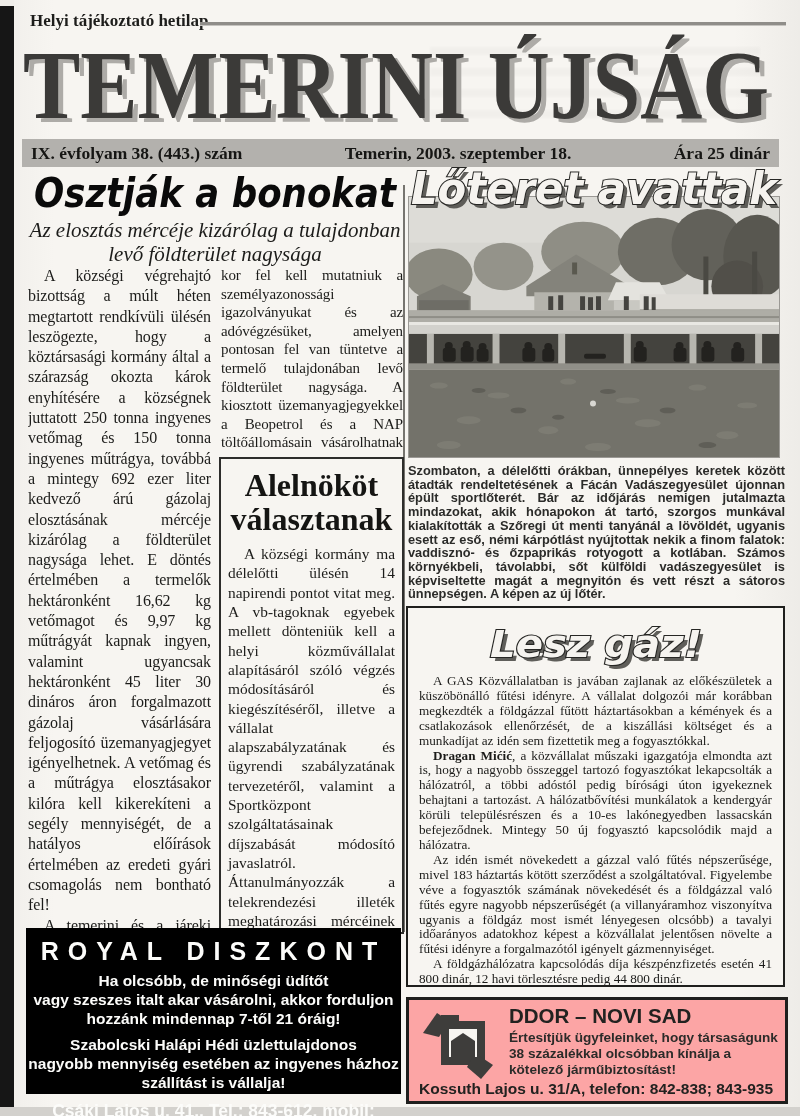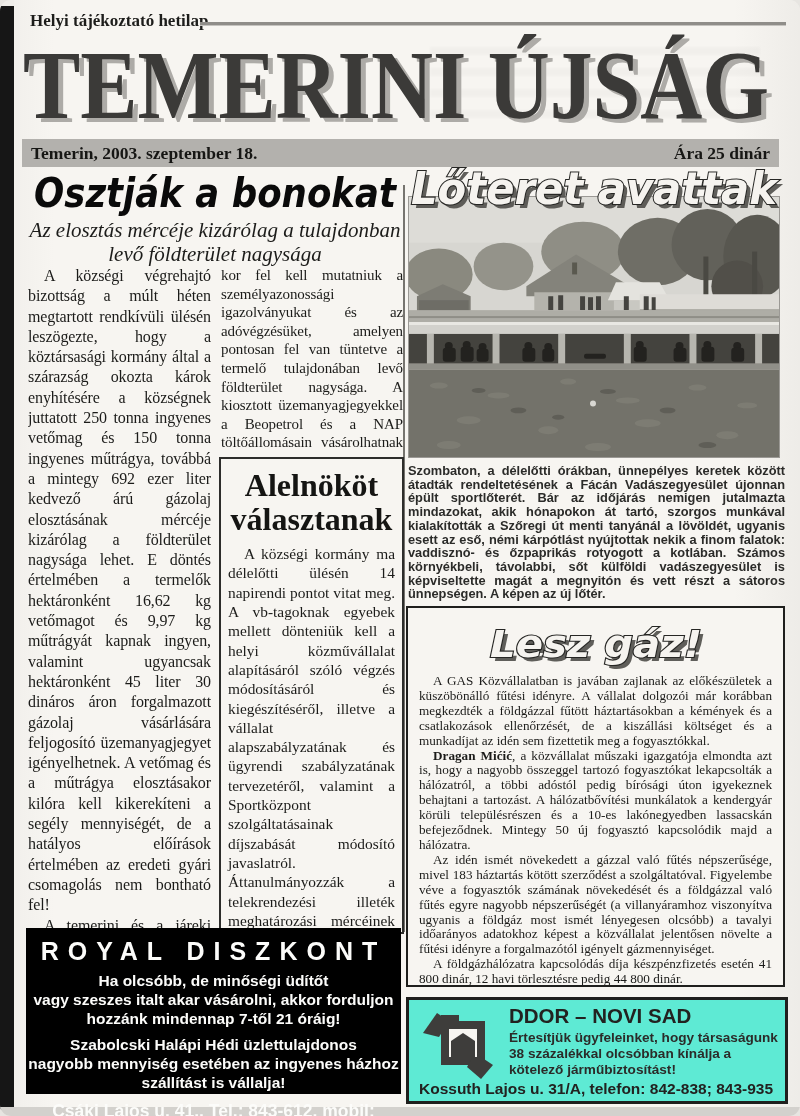--- a/index.html
+++ b/index.html
@@ -1,17 +1,17 @@
 <!DOCTYPE html>
 <html lang="hu"><head>
 <meta charset="utf-8">
 <style>
   html,body{margin:0;padding:0;}
   body{width:800px;height:1116px;background:#e7e5e1;font-family:"Liberation Serif",serif;}
-  .page{position:absolute;left:0;top:0;width:800px;height:1116px;overflow:hidden;background:#efede9;border-radius:11px;}
+  .page{position:absolute;left:0;top:0;width:800px;height:1116px;overflow:hidden;background:#efede9;}
   .edge-left{position:absolute;left:0;top:6px;width:14px;height:1104px;background:#161616;}
   .edge-bottom{position:absolute;left:0;top:1107px;width:800px;height:9px;background:#d3d1cd;}
   .paper{position:absolute;left:14px;top:0;width:786px;height:1110px;
          background:linear-gradient(90deg,#f2f0ec 0,#f7f5f1 40px,#f7f5f1 720px,#eeece8 786px);}
   .bleed{position:absolute;left:430px;top:34px;width:330px;height:92px;opacity:.6;
          background:repeating-linear-gradient(180deg,transparent 0 13px,rgba(90,90,90,.06) 13px 21px);
          filter:blur(1px);}
   .tagline{position:absolute;left:30px;top:11px;font-weight:bold;font-size:17px;color:#1d1d1b;}
   .tagline-rule{position:absolute;left:200px;top:22px;width:586px;height:3px;background:#8f8d89;border-bottom:1px solid #c5c3bf;}
   .masthead-svg{position:absolute;left:22px;top:26px;}
@@ -47,21 +47,21 @@
   .gaz-body p{text-indent:14px;margin:0;}
   .gaz-sig{text-align:right;font-weight:bold;font-size:13.5px;margin-top:0;color:#1b1b19;}
   .bold-name{font-weight:bold;}
   .royal-ad{position:absolute;left:26px;top:928px;width:375px;height:166px;background:#000000;color:#fcfcfa;
             font-family:"Liberation Sans",sans-serif;font-weight:bold;text-align:center;box-sizing:border-box;padding-top:7px;}
   .royal-title{font-size:25px;letter-spacing:9px;margin:2px 0 5px;}
   .royal-line{font-size:15.5px;line-height:19px;}
   .royal-block2{margin-top:7px;}
   .royal-contact{font-size:17.5px;margin-top:9px;}
   .ddor-box{position:absolute;left:406px;top:997px;width:382px;height:107px;border:3px solid #1f1f1d;
-            background:#5eead4;box-sizing:border-box;font-family:"Liberation Sans",sans-serif;}
+            background:#fca5a5;box-sizing:border-box;font-family:"Liberation Sans",sans-serif;}
   .ddor-logo{position:absolute;left:10px;top:7px;}
   .ddor-title{position:absolute;left:100px;top:4px;font-weight:bold;font-size:20.5px;color:#222220;}
   .ddor-body{position:absolute;left:100px;top:30px;width:272px;font-weight:bold;font-size:13.6px;line-height:15.8px;color:#2b2b29;}
   .ddor-contact{position:absolute;left:10px;top:80px;font-weight:bold;font-size:15.5px;color:#222220;}
 </style>
 </head>
 <body>
 
 <div class="page">
   <div class="paper"></div>
@@ -69,20 +69,21 @@
   <div class="edge-bottom"></div>
   <div class="bleed"></div>
 
   <div class="tagline">Helyi tájékoztató hetilap</div>
   <div class="tagline-rule"></div>
   <svg class="masthead-svg" width="756" height="112" viewBox="0 0 756 112">
     <text class="mast-shadow" x="6" y="96" textLength="746" lengthAdjust="spacingAndGlyphs">TEMERINI ÚJSÁG</text>
     <text class="mast-main" x="1" y="92" textLength="746" lengthAdjust="spacingAndGlyphs">TEMERINI ÚJSÁG</text>
   </svg>
   <div class="issue-bar">
+    <span>IX. évfolyam 38. (443.) szám</span>
     <span>Temerin, 2003. szeptember 18.</span>
     <span>Ára 25 dinár</span>
   </div>
 
   <svg class="h-osztjak-svg" width="374" height="50" viewBox="0 0 374 50">
     <text class="h-osztjak" x="187" y="39" text-anchor="middle" textLength="362" lengthAdjust="spacingAndGlyphs">Osztják a bonokat</text>
   </svg>
   <div class="subtitle">Az elosztás mércéje kizárólag a tulajdonban levő földterület nagysága</div>
   <div class="col1 bodytext">
     <p class="indent">A községi végrehajtó bizottság a múlt héten megtartott rendkívüli ülésén leszögezte, hogy a köztársasági kormány által a szárazság okozta károk enyhítésére a községnek juttatott 250 tonna ingyenes vetőmag és 150 tonna ingyenes műtrágya, továbbá a mintegy 692 ezer liter kedvező árú gázolaj elosztásának mércéje kizárólag a földterület nagysága lehet. E döntés értelmében a termelők hektáronként 16,62 kg vetőmagot és 9,97 kg műtrágyát kapnak ingyen, valamint ugyancsak hektáronként 45 liter 30 dináros áron forgalmazott gázolaj vásárlására feljogosító üzemanyagjegyet igényelhetnek. A vetőmag és a műtrágya elosztásakor kilóra kell kikerekíteni a segély mennyiségét, de a hatályos előírások értelmében az eredeti gyári csomagolás nem bontható fel!</p>

